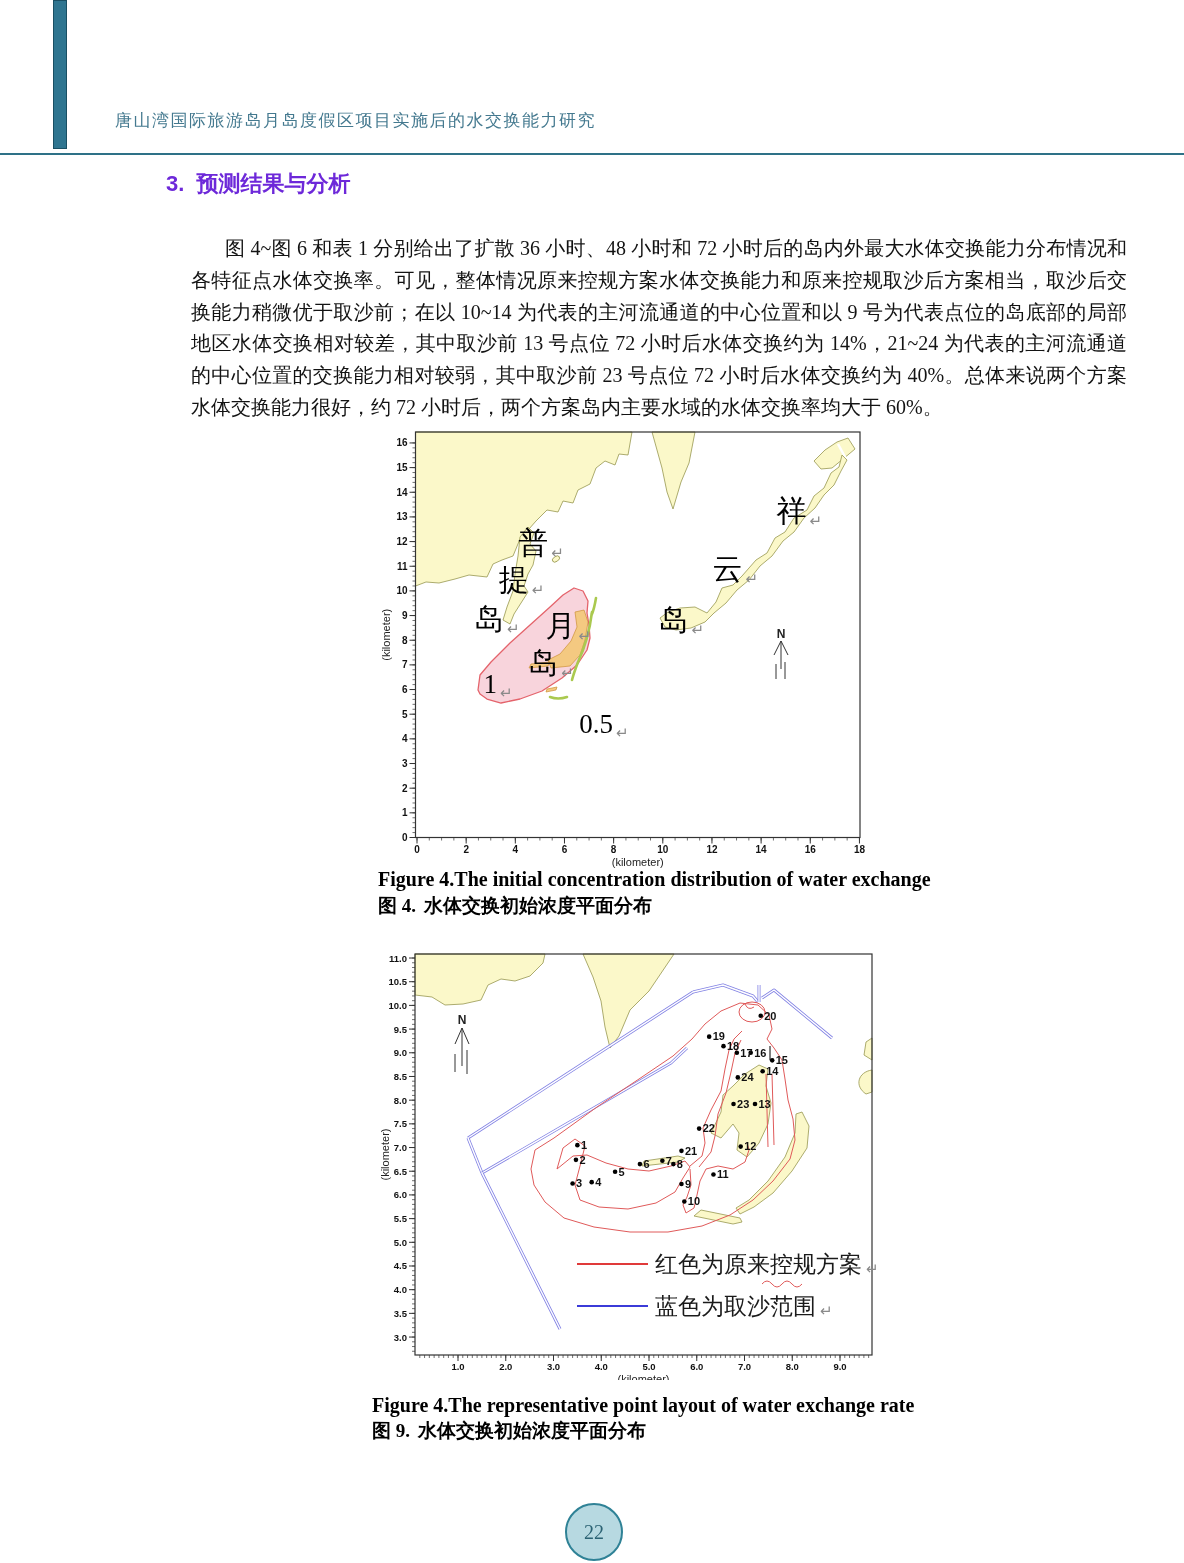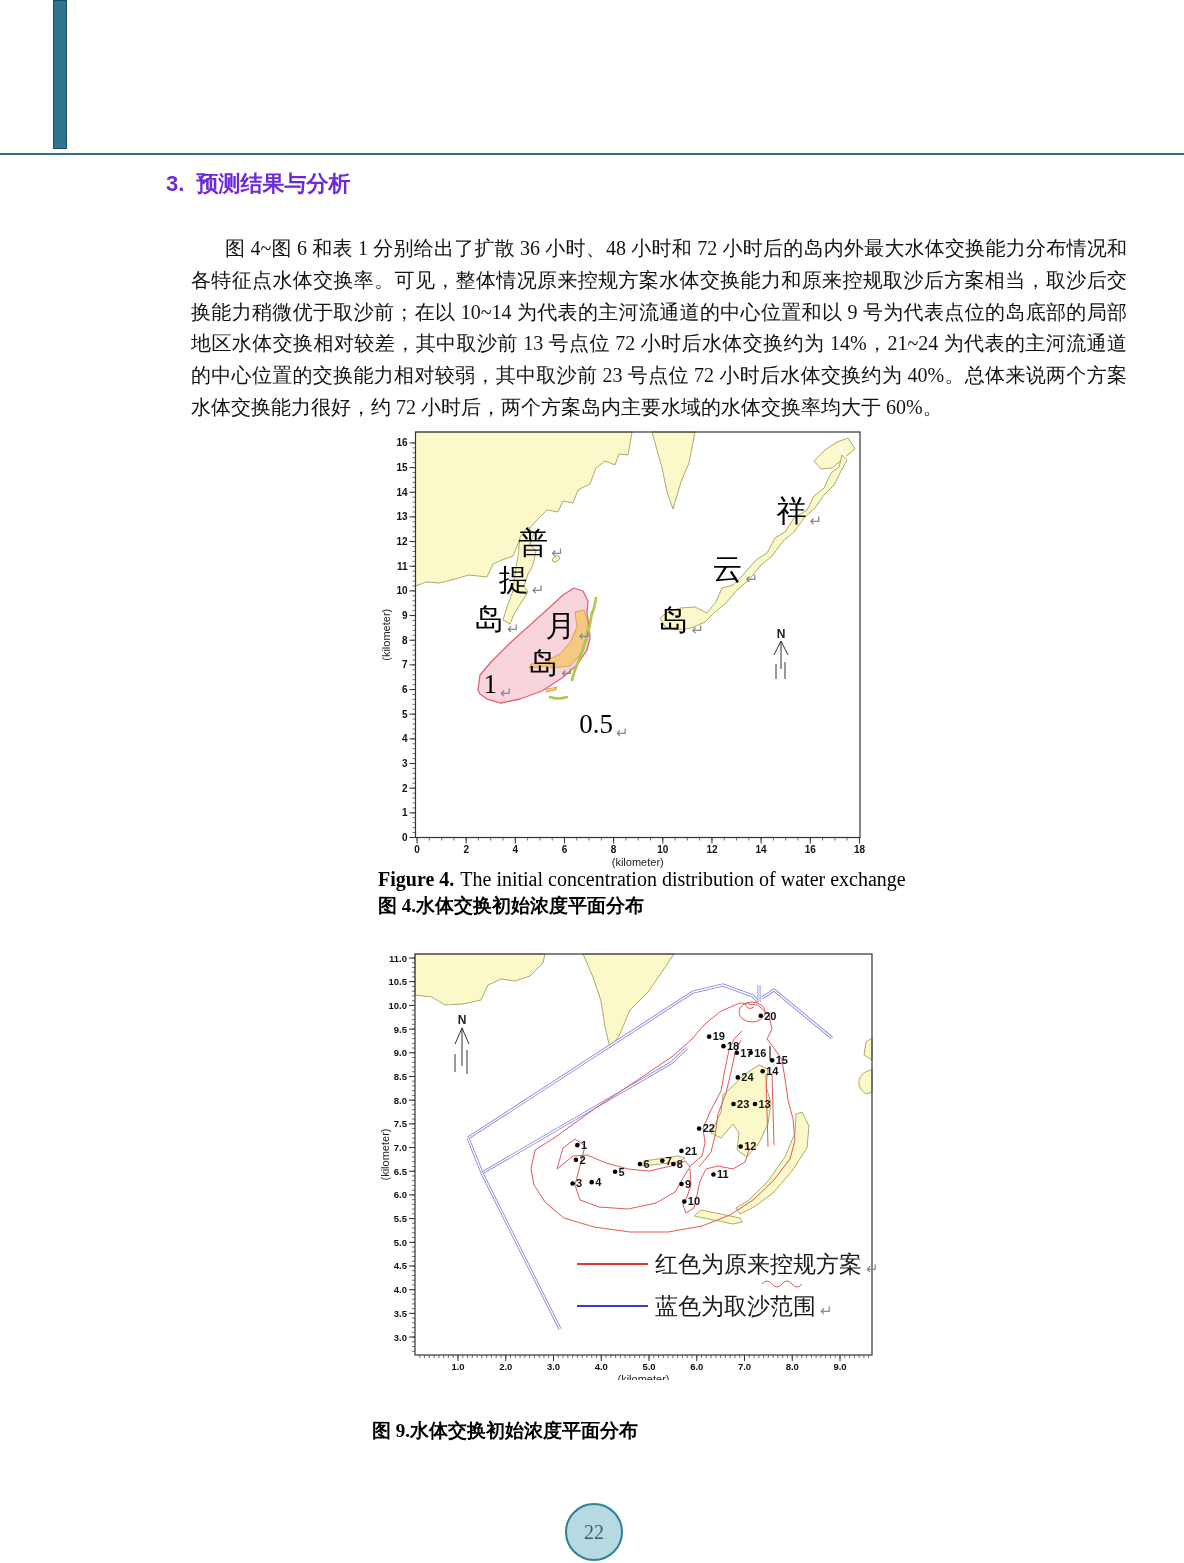--- a/index.html
+++ b/index.html
@@ -11,23 +11,23 @@
   .running-head{position:absolute;left:115px;top:109px;font-size:17px;color:#44798f;
                 letter-spacing:1.5px;white-space:nowrap;}
   .head-rule{position:absolute;left:0;top:153px;width:1184px;height:2px;background:#2e7187;}
   .sec-heading{position:absolute;left:166px;top:169px;margin:0;white-space:pre;
                font-family:"Liberation Sans",sans-serif;font-size:22px;font-weight:bold;color:#6d28d9;}
   .body-text{position:absolute;left:177px;top:219px;width:936px;margin:14px;
              font-size:20px;line-height:31.8px;color:#131313;text-align:justify;text-indent:34px;}
   svg.fig3{position:absolute;left:380px;top:425px;}
   svg.fig4{position:absolute;left:372px;top:948px;}
   .cap{position:absolute;font-size:20px;color:#000;white-space:nowrap;}
-  .cap .en-text{margin-left:6px;}
+  .cap .en-text{font-weight:bold;}
   .cap .zh-label{font-size:19px;font-weight:bold;}
-  .cap .zh-text{font-family:Liberation Serif, serif;font-size:19px;font-weight:bold;}
+  .cap .zh-text{font-family:Liberation Serif, serif;font-size:19px;font-weight:bold;margin-left:8px;}
   #cap3en{left:378px;top:868px;} #cap3zh{left:378px;top:893px;}
   #cap4en{left:372px;top:1394px;} #cap4zh{left:372px;top:1418px;}
   .page-badge{position:absolute;left:565px;top:1503px;width:58px;height:58px;border-radius:50%;
               background:#b7d9e1;border:2px solid #2f8296;box-sizing:border-box;
               display:flex;align-items:center;justify-content:center;
               font-size:20px;color:#2c6374;}
   svg{font-family:"Liberation Sans",sans-serif;}
   .land{fill:#fbf8c9;stroke:#97974f;stroke-width:0.8;stroke-linejoin:round;}
   .pink{fill:#f8d4dc;stroke:#e4636b;stroke-width:1.3;stroke-linejoin:round;}
   .orange{fill:#f4c981;stroke:#cd9037;stroke-width:0.7;stroke-linejoin:round;}
@@ -36,20 +36,21 @@
   .blueO{fill:none;stroke:#8282e4;stroke-width:3;stroke-linejoin:round;}
   .blueI{fill:none;stroke:#ffffff;stroke-width:1.4;stroke-linejoin:round;}
   .narrow{stroke:#333;stroke-width:1;fill:none;}
 </style>
 </head>
 <body>
 
 <div class="page">
 
   <div class="side-bar"></div>
+  <div class="running-head">唐山湾国际旅游岛月岛度假区项目实施后的水交换能力研究</div>
   <div class="head-rule"></div>
 
   <h2 class="sec-heading">3.  预测结果与分析</h2>
   <p class="body-text">图 4~图 6 和表 1 分别给出了扩散 36 小时、48 小时和 72 小时后的岛内外最大水体交换能力分布情况和各特征点水体交换率。可见，整体情况原来控规方案水体交换能力和原来控规取沙后方案相当，取沙后交换能力稍微优于取沙前；在以 10~14 为代表的主河流通道的中心位置和以 9 号为代表点位的岛底部的局部地区水体交换相对较差，其中取沙前 13 号点位 72 小时后水体交换约为 14%，21~24 为代表的主河流通道的中心位置的交换能力相对较弱，其中取沙前 23 号点位 72 小时后水体交换约为 40%。总体来说两个方案水体交换能力很好，约 72 小时后，两个方案岛内主要水域的水体交换率均大于 60%。</p>
 
   <svg class="fig3" width="500" height="445" viewBox="380 425 500 445">
     <g>
       <polygon class="land" points="415.5,432 632,432 628,455 619,454 615,465 605,461 596,468 590,484 578,490 573,503 563,501 558,512 547,510 536,521 529,529 520,539 513,556 502,560 493,564 487,577 469,575 455,579 439,583 426,582 415.5,586"></polygon>
       <polygon class="land" points="652,432 695,432 689,463 681,482 673,509 667,492 662,468"></polygon>
       <polygon class="land" points="814,461 825,450 837,442 848,438 855,449 843,459 832,468 821,469"></polygon>
@@ -615,20 +616,23 @@
     <g>
       <text x="462" y="1024" font-size="12" font-weight="bold" fill="#222" text-anchor="middle">N</text>
       <line class="narrow" x1="462" y1="1028" x2="462" y2="1066"></line>
       <line class="narrow" x1="462" y1="1028" x2="455" y2="1044"></line>
       <line class="narrow" x1="462" y1="1028" x2="469" y2="1044"></line>
       <line class="narrow" x1="455" y1="1054" x2="455" y2="1072"></line>
       <line class="narrow" x1="467" y1="1050" x2="467" y2="1074"></line>
     </g>
   </svg>
 
+  <div class="cap" id="cap4en">
+    <b>Figure 4.</b><span class="en-text">The representative point layout of water exchange rate</span>
+  </div>
   <div class="cap" id="cap4zh">
     <span class="zh-label">图 9.</span><span class="zh-text">水体交换初始浓度平面分布</span>
   </div>
 
   <div class="page-badge">
     <span>22</span>
   </div>
 </div>
 
 </body></html>

